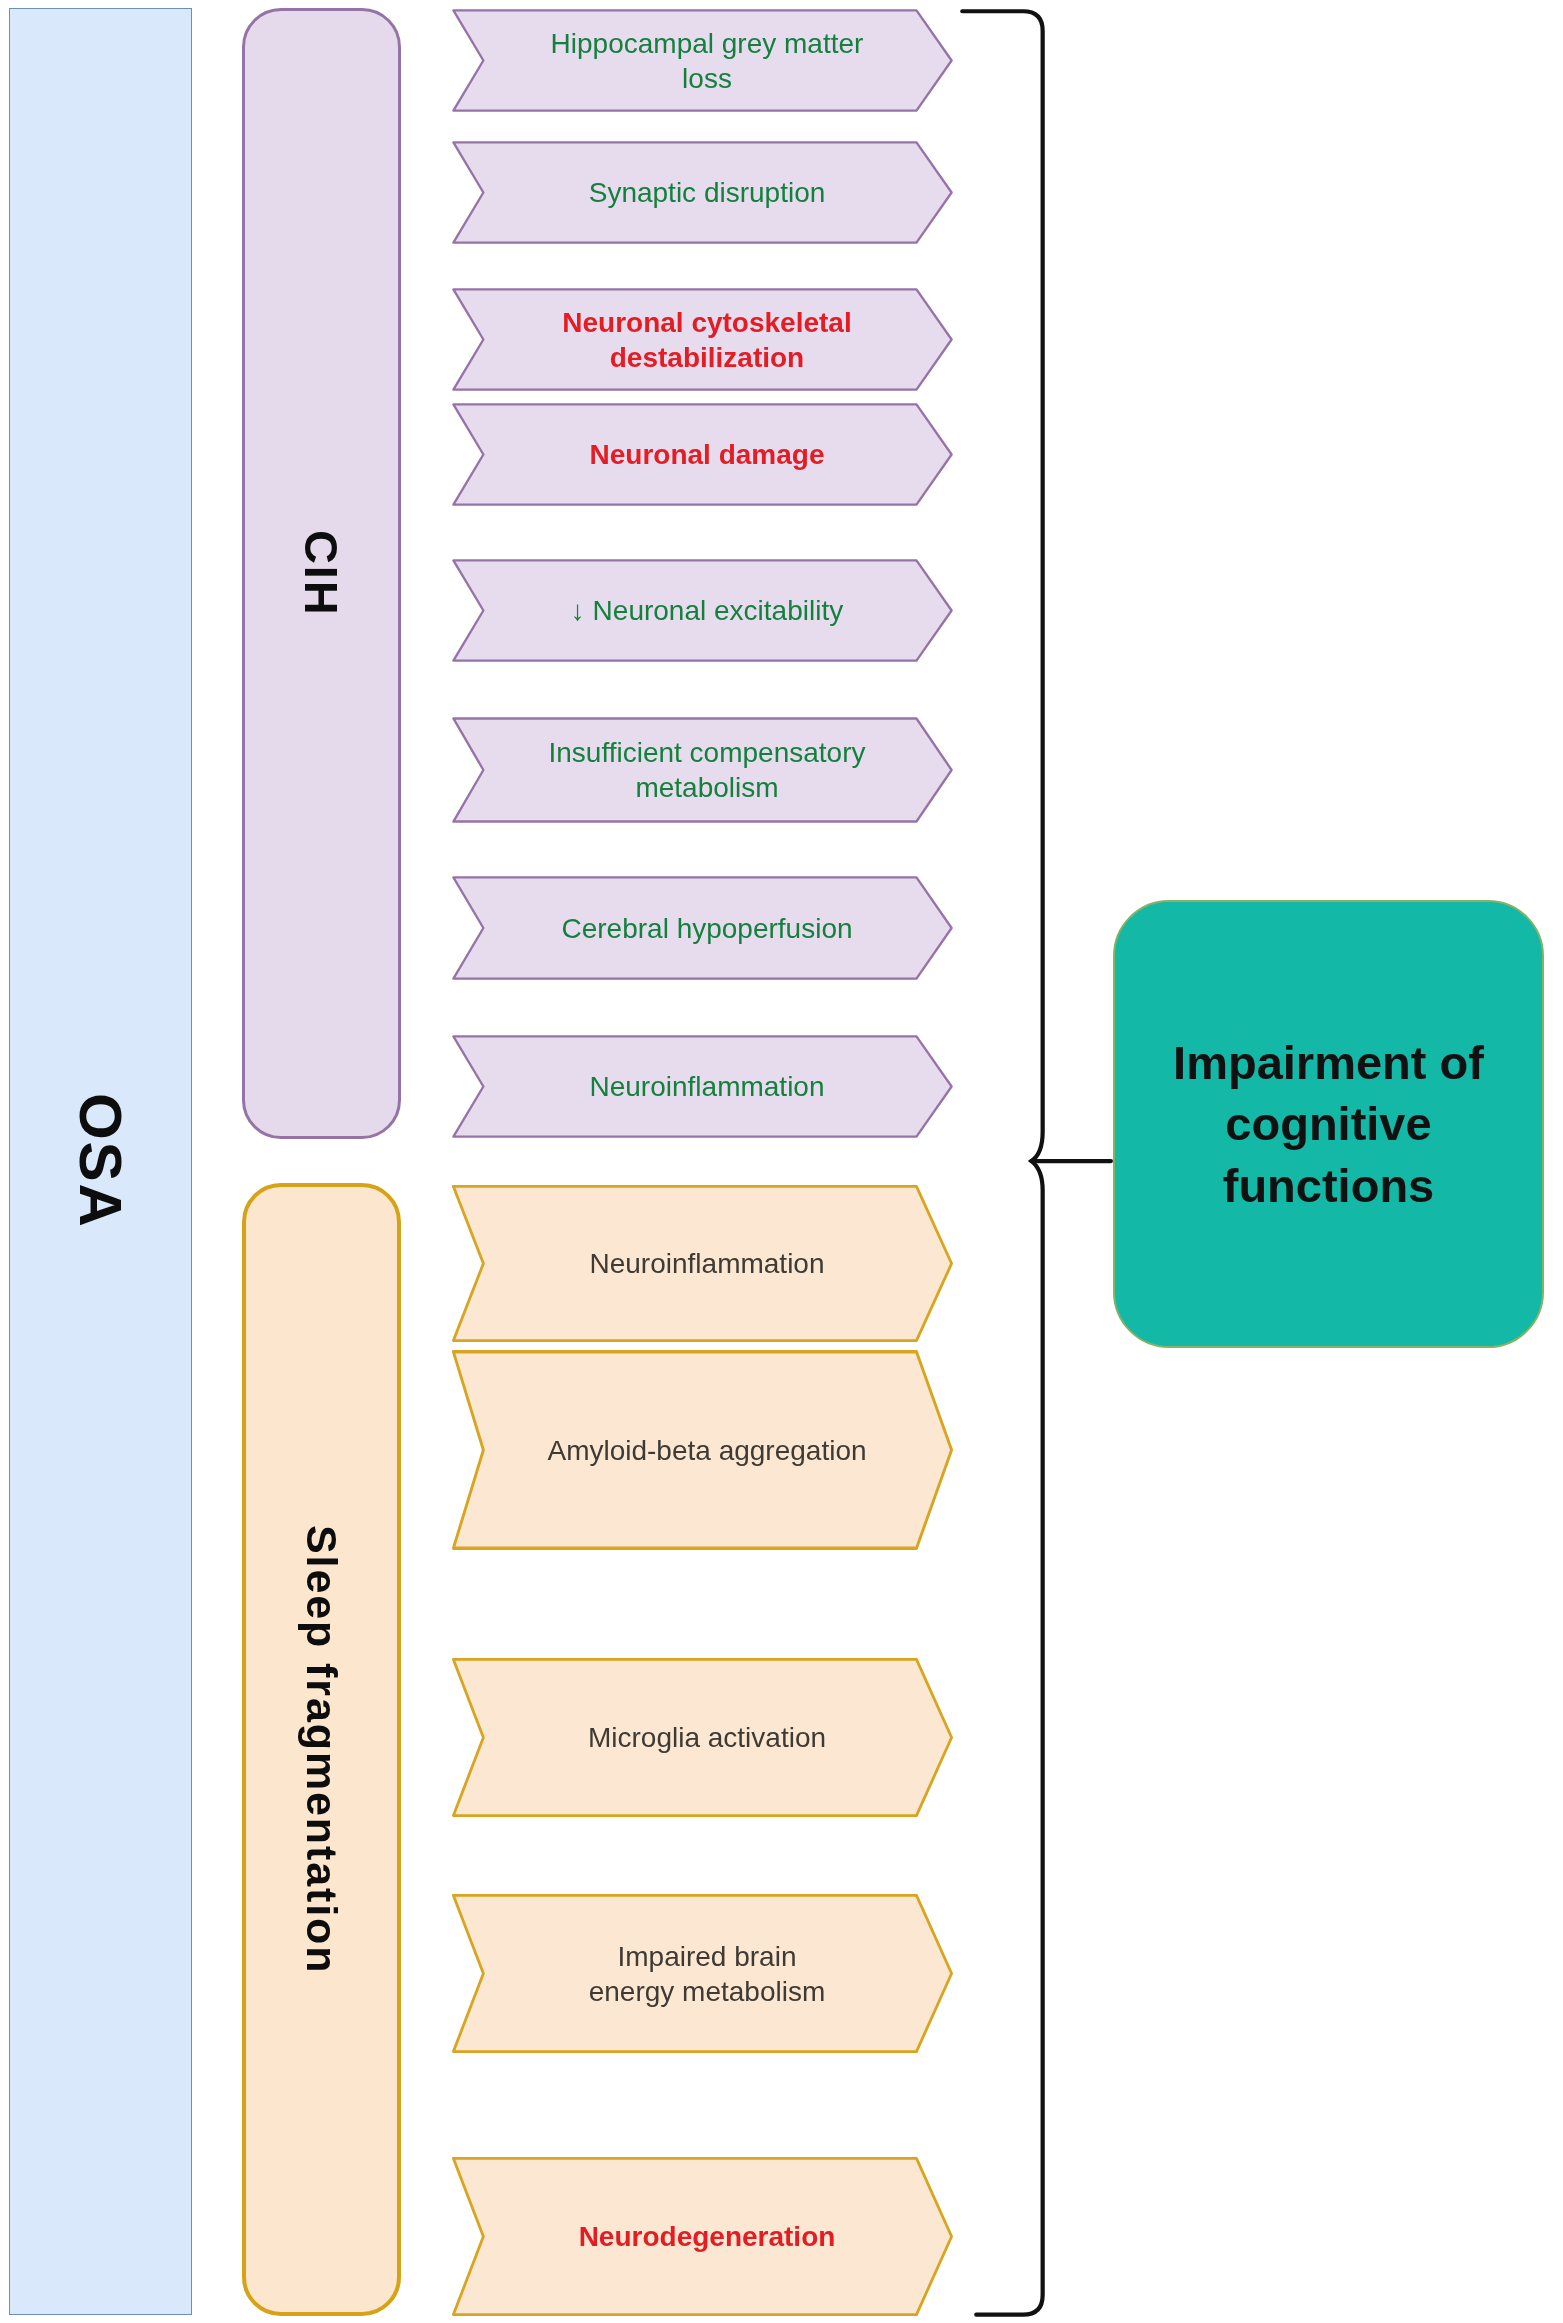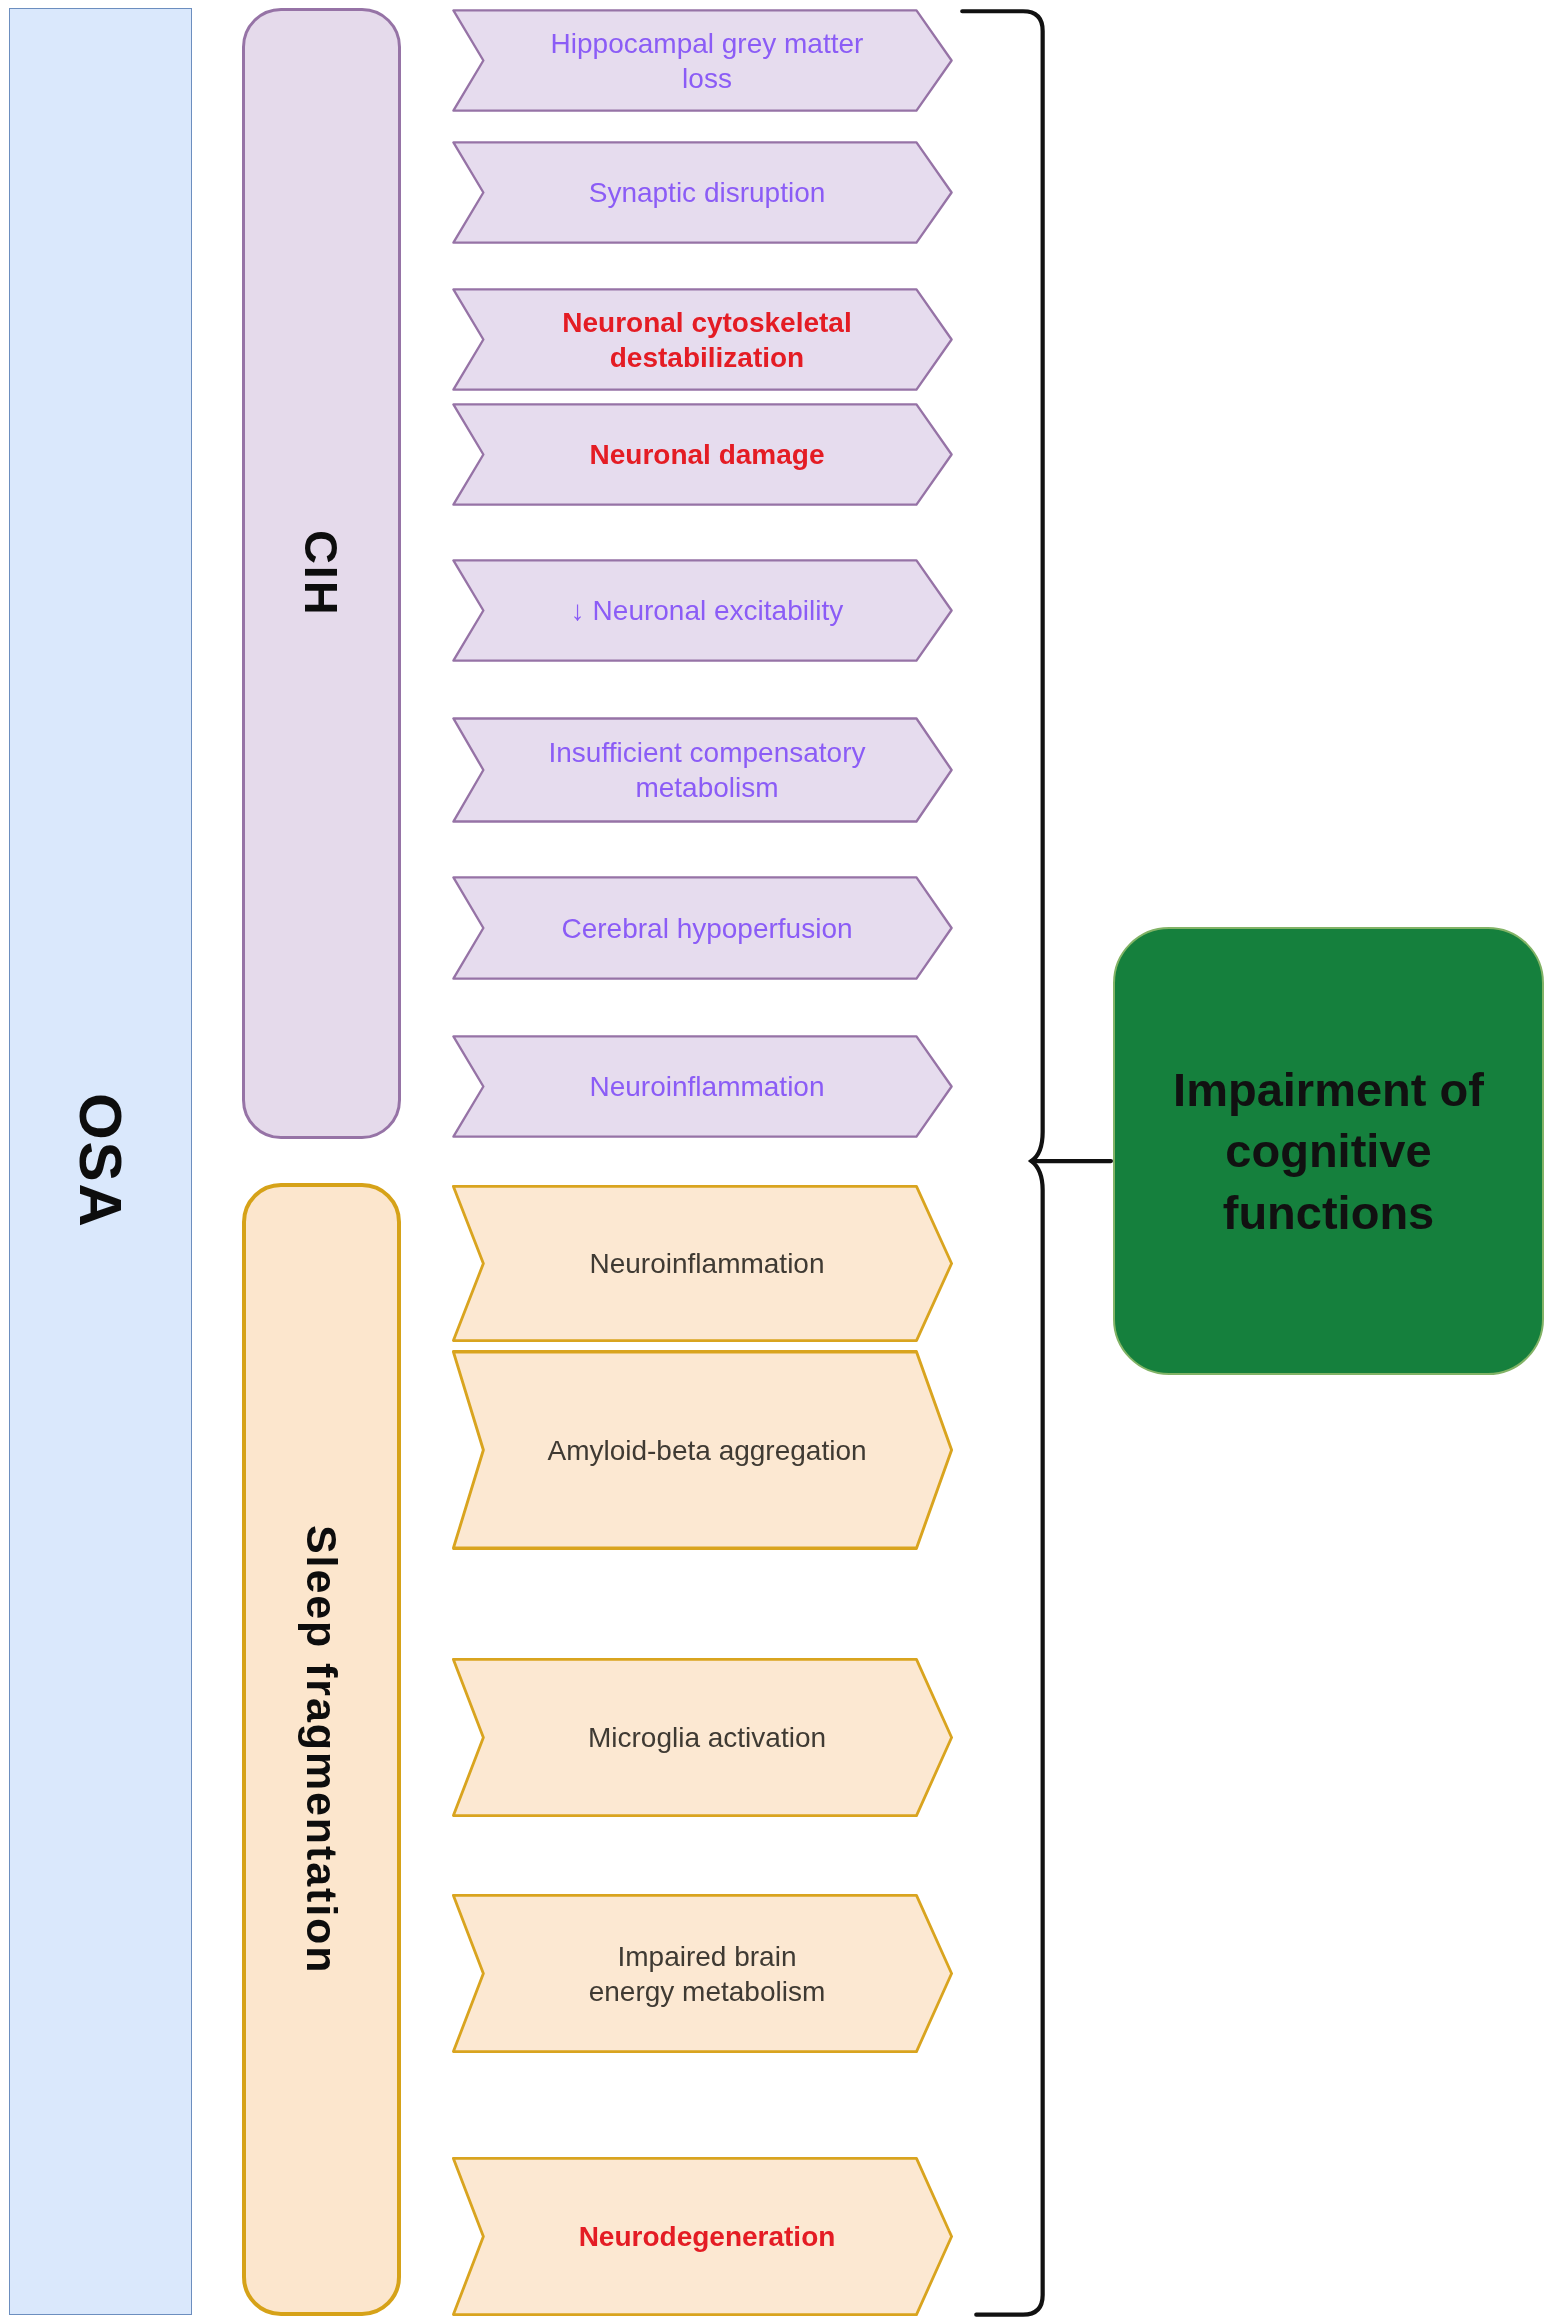--- a/index.html
+++ b/index.html
@@ -44,39 +44,39 @@
     position:absolute;left:452px;width:501px;
   }
   .arrow svg{
     position:absolute;left:0;top:0;width:100%;height:100%;
     display:block;
   }
   .arrow .arrow-label{
     position:absolute;inset:0;
     display:flex;align-items:center;justify-content:center;
     text-align:center;
-    font-size:28px;line-height:1.25;color:#8b5cf6;
+    font-size:28px;line-height:1.25;color:#15803d;
     padding:0 66px 0 75px;box-sizing:border-box;
     white-space:pre-line;
   }
   .arrow.orange .arrow-label{color:#3f3a33;}
   .arrow .arrow-label.red{color:#e41c24;font-weight:bold;}
   .chev-purple{fill:#e6dcee;stroke:#9673a6;stroke-width:2.5;stroke-linejoin:round;}
   .chev-orange{fill:#fce8d2;stroke:#d9a41f;stroke-width:3;stroke-linejoin:round;}
   
   .brace-svg{
     position:absolute;left:937px;top:0;width:187px;height:2324px;
   }
   .brace-svg path{
     fill:none;stroke:#111111;stroke-width:4.5;stroke-linecap:round;
   }
   
   .outcome-box{
-    position:absolute;left:1113px;top:927px;width:431px;height:448px;
-    background:#15803d;border:2.8px solid #82b366;border-radius:56px;
+    position:absolute;left:1113px;top:900px;width:431px;height:448px;
+    background:#14b8a6;border:2.8px solid #82b366;border-radius:56px;
     box-sizing:border-box;
     display:flex;align-items:center;justify-content:center;
   }
   .outcome-label{
     font-size:47px;font-weight:bold;color:#111111;
     text-align:center;line-height:1.3;white-space:pre-line;
   }
 </style>
 </head>
 <body>

